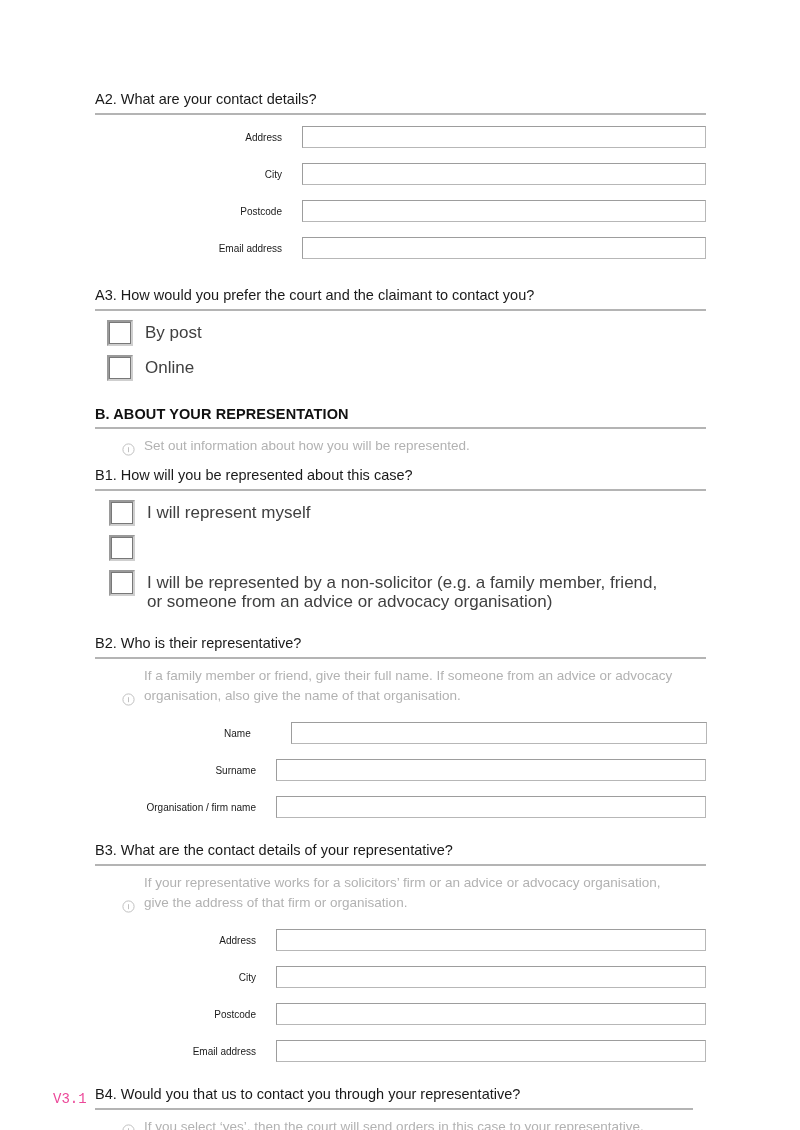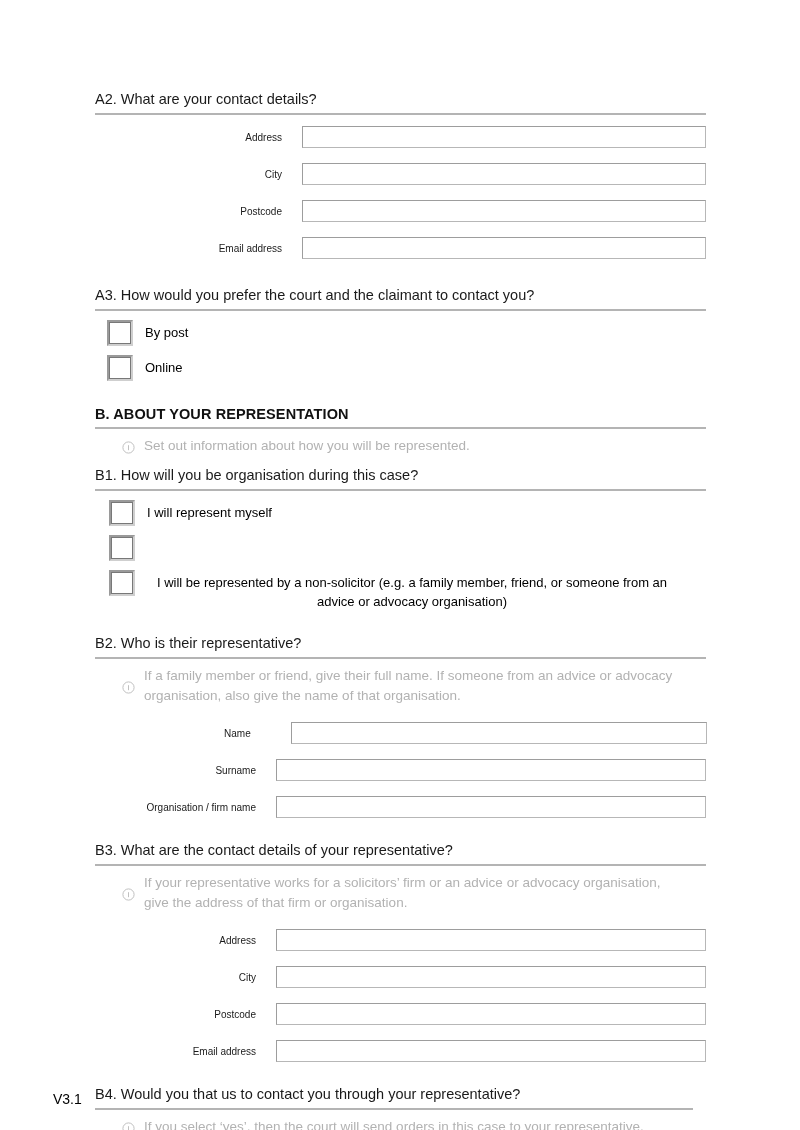--- a/index.html
+++ b/index.html
@@ -55,21 +55,21 @@
     padding-bottom: 4px;
     border-bottom: 2px solid #b4b4b4;
     width: 611px;
     box-sizing: border-box;
     white-space: nowrap;
   }
 
   
   .hint {
     display: flex;
-    align-items: center;
+    align-items: flex-end;
     color: #b2b2b2;
     font-size: 13.5px;
     line-height: 20px;
     padding-left: 27px;
   }
   .hint .info-ico {
     flex: 0 0 auto;
     width: 13px;
     height: 13px;
     margin-top: 3px;
@@ -136,36 +136,36 @@
     border-bottom-color: #cfcfcf;
     position: relative;
   }
   .check-box::after {
     content: "";
     position: absolute;
     left: 0; top: 0; right: 0; bottom: 0;
     border: 1px solid #787878;
   }
   .check-label {
-    font-size: 13px;
+    font-size: 17px;
     line-height: 19px;
-    color: #000000;
+    color: #404040;
     padding-left: 12px;
     padding-top: 3px;
-    text-align: center;
   }
 
   
   .footer-version {
     position: absolute;
     left: 53px;
     top: 1083px;
     font-size: 14px;
     line-height: 17px;
-    color: #000000;
+    color: #ec4899;
+    font-family: Liberation Mono, monospace;
   }
 </style>
 </head>
 <body>
 
 <div class="page">
   <div class="content">
 
     <div style="margin-bottom:11px;">
       <div class="q-head">A2. What are your contact details?</div>
@@ -213,21 +213,21 @@
       <span class="info-ico">
         <svg width="13" height="13" viewBox="0 0 13 13">
           <circle cx="6.5" cy="6.5" r="5.6" fill="none" stroke="#c0c0c0" stroke-width="1"></circle>
           <rect x="6" y="4.2" width="1" height="5" fill="#c0c0c0"></rect>
         </svg>
       </span>
       <span class="hint-text">Set out information about how you will be represented.</span>
     </div>
 
     <div style="margin-top:8px;margin-bottom:9px;">
-      <div class="q-head">B1. How will you be organisation during this case?</div>
+      <div class="q-head">B1. How will you be represented about this case?</div>
     </div>
 
     <div>
       <div class="check-row" style="margin-left:14px;margin-bottom:9px;">
         <span class="check-box"></span>
         <span class="check-label">I will represent myself</span>
       </div>
       <div class="check-row" style="margin-left:14px;margin-bottom:9px;">
         <span class="check-box"></span>
       </div>

